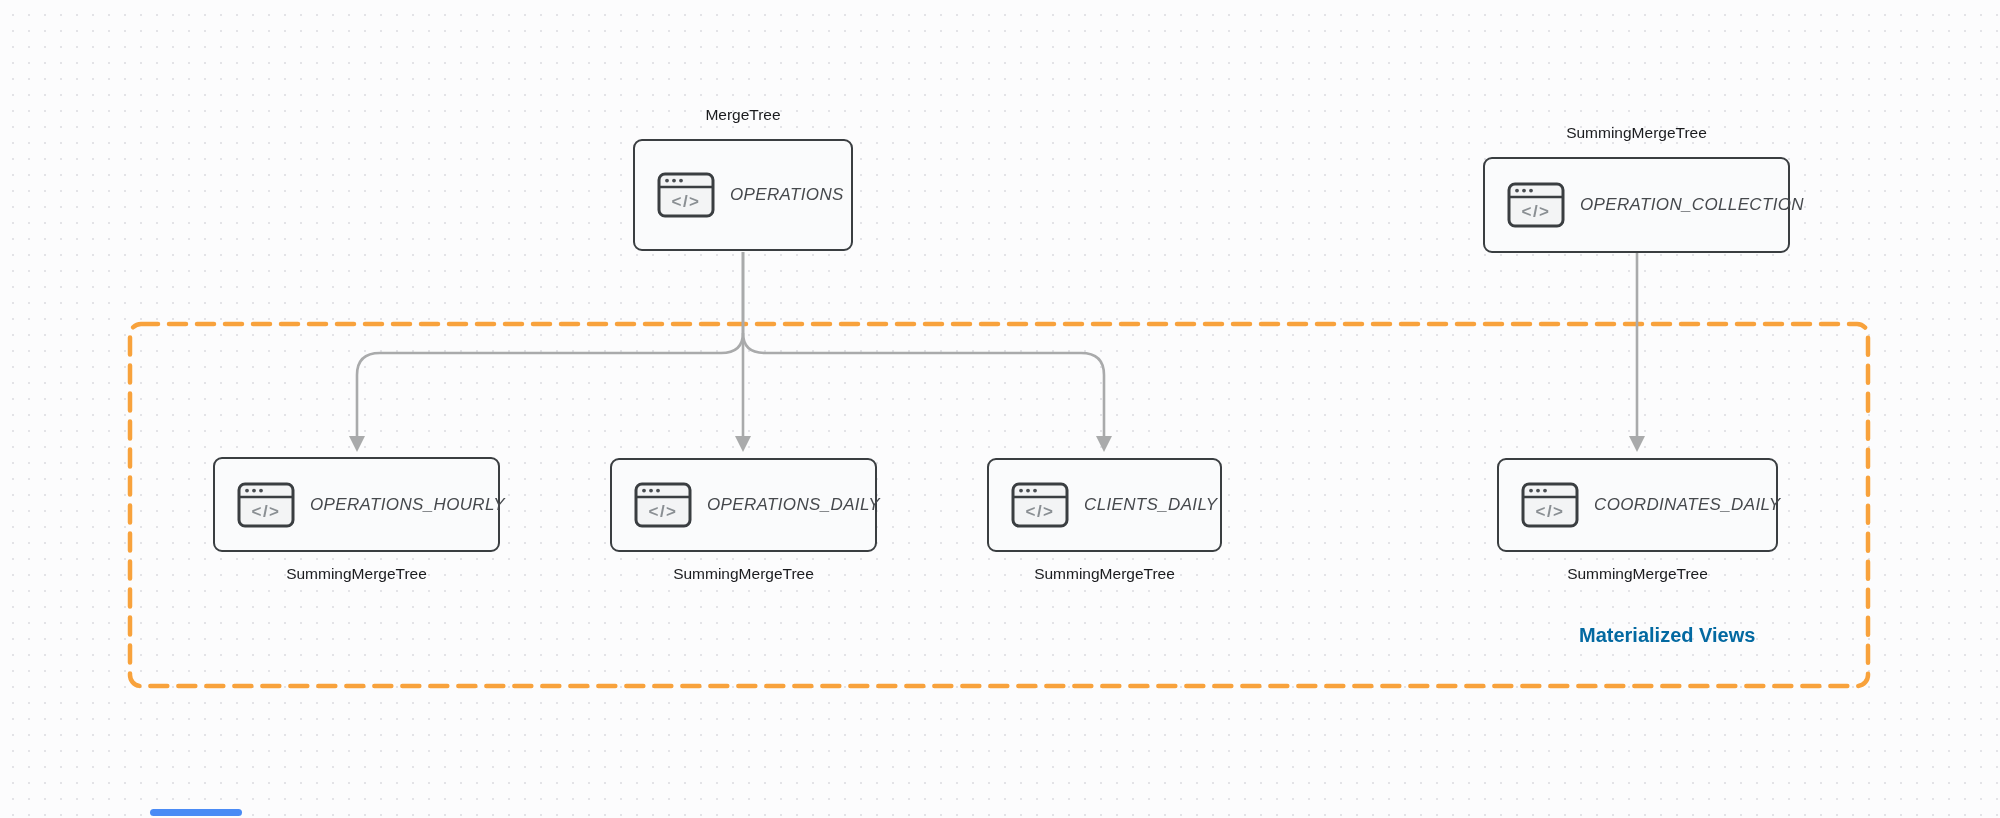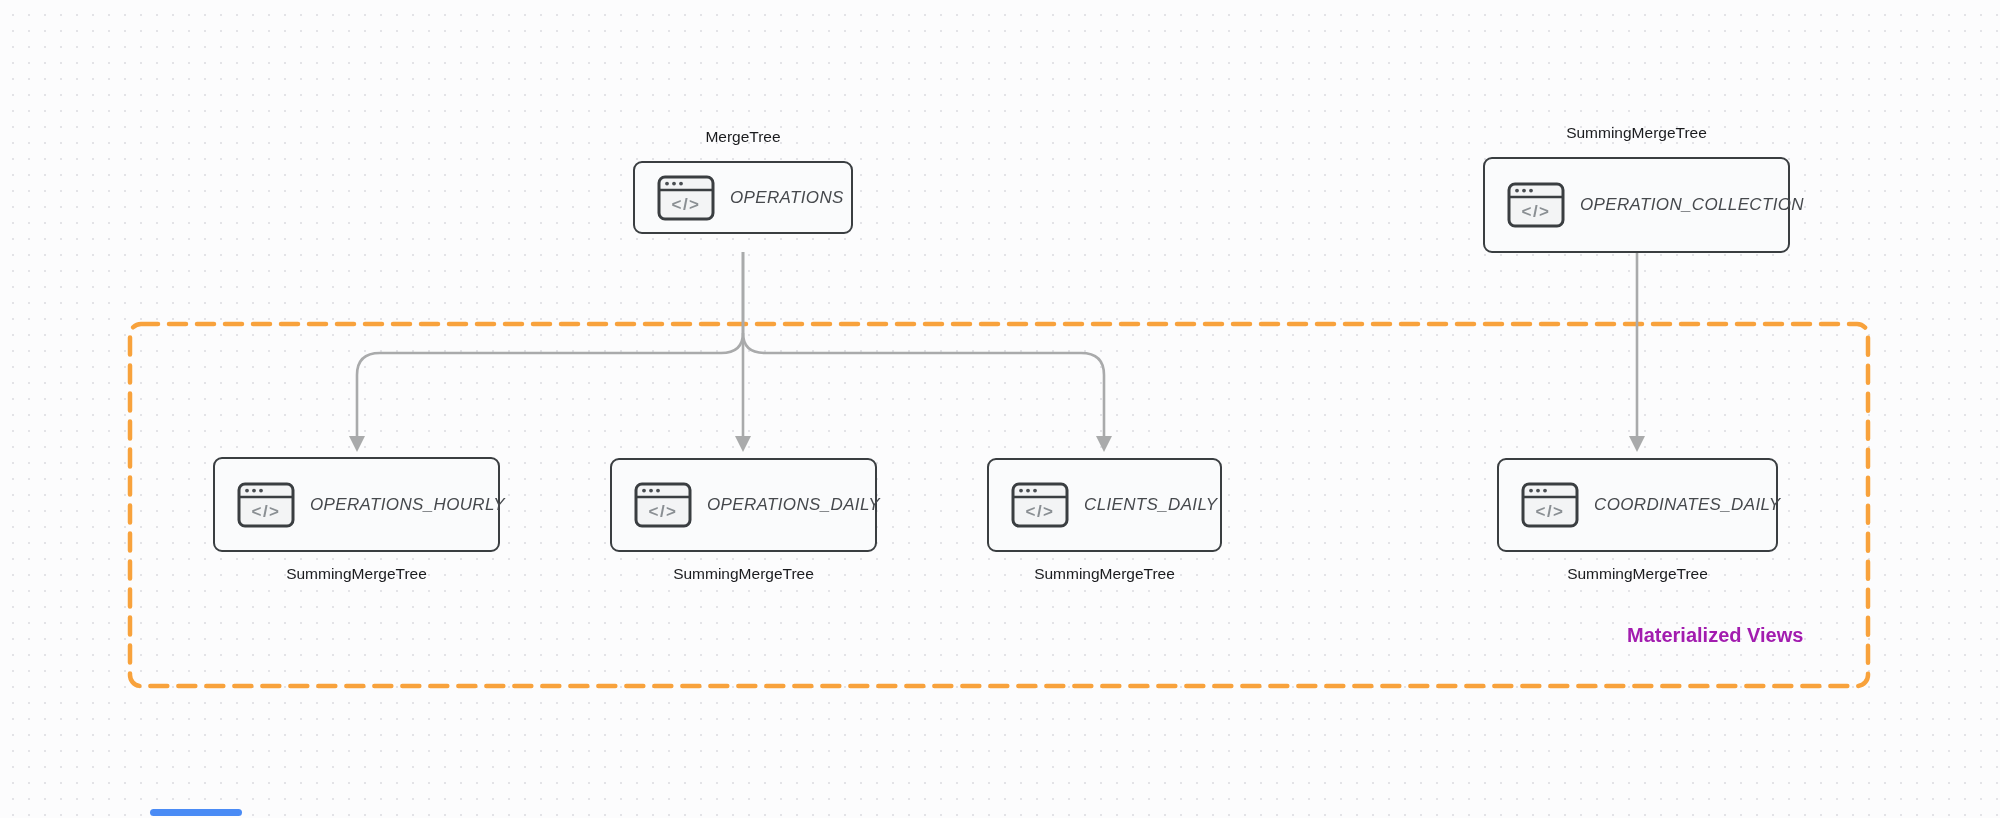--- a/index.html
+++ b/index.html
@@ -23,22 +23,22 @@
     letter-spacing:0.35px;white-space:nowrap;
   }
   .icon-wrap{flex:0 0 auto;display:inline-flex;}
   .engine-label{
     position:absolute;left:50%;transform:translateX(-50%);
     font-size:15.5px;font-weight:500;color:#1A1B1E;white-space:nowrap;
   }
   .engine-label.above{top:-33px;}
   .engine-label.below{bottom:-31px;}
   .region-label{
-    position:absolute;left:1627px;top:624px;
-    font-size:20px;font-weight:600;color:#a21caf;white-space:nowrap;
+    position:absolute;left:1579px;top:624px;
+    font-size:20px;font-weight:600;color:#0369a1;white-space:nowrap;
   }
   .scroll-thumb{
     position:absolute;left:150px;top:809px;width:92px;height:7px;
     border-radius:4px;background:#4A8BF5;pointer-events:auto;
   }
 </style>
 </head>
 <body>
 
 <svg class="layer" viewBox="0 0 2000 818" xmlns="http://www.w3.org/2000/svg">
@@ -54,21 +54,21 @@
   <g fill="#A9AAAB">
     <polygon points="349,436 365,436 357,452"></polygon>
     <polygon points="735,436 751,436 743,452"></polygon>
     <polygon points="1096,436 1112,436 1104,452"></polygon>
     <polygon points="1629,436 1645,436 1637,452"></polygon>
   </g>
 </svg>
 
 <div class="region-label">Materialized Views</div>
 
-<div class="node" style="left:633px;top:161px;width:220px;height:73px;">
+<div class="node" style="left:633px;top:139px;width:220px;height:112px;">
   <div class="engine-label above">MergeTree</div>
   <div class="node-box">
     <span class="icon-wrap">
       <svg width="58" height="46" viewBox="0 0 58 46">
         <rect x="2" y="2" width="54" height="42" rx="6" fill="#F3F4F5" stroke="#3A3E41" stroke-width="3"></rect>
         <path d="M2 15 H56" stroke="#3A3E41" stroke-width="2.4"></path>
         <circle cx="10" cy="8.6" r="1.9" fill="#4A4E52"></circle>
           <circle cx="17" cy="8.6" r="1.9" fill="#4A4E52"></circle>
           <circle cx="24" cy="8.6" r="1.9" fill="#4A4E52"></circle>
         <text x="29" y="35" text-anchor="middle" font-family="Liberation Sans, sans-serif" font-size="17" font-weight="bold" fill="#8A8F93" letter-spacing="1.5">&lt;/&gt;</text>

